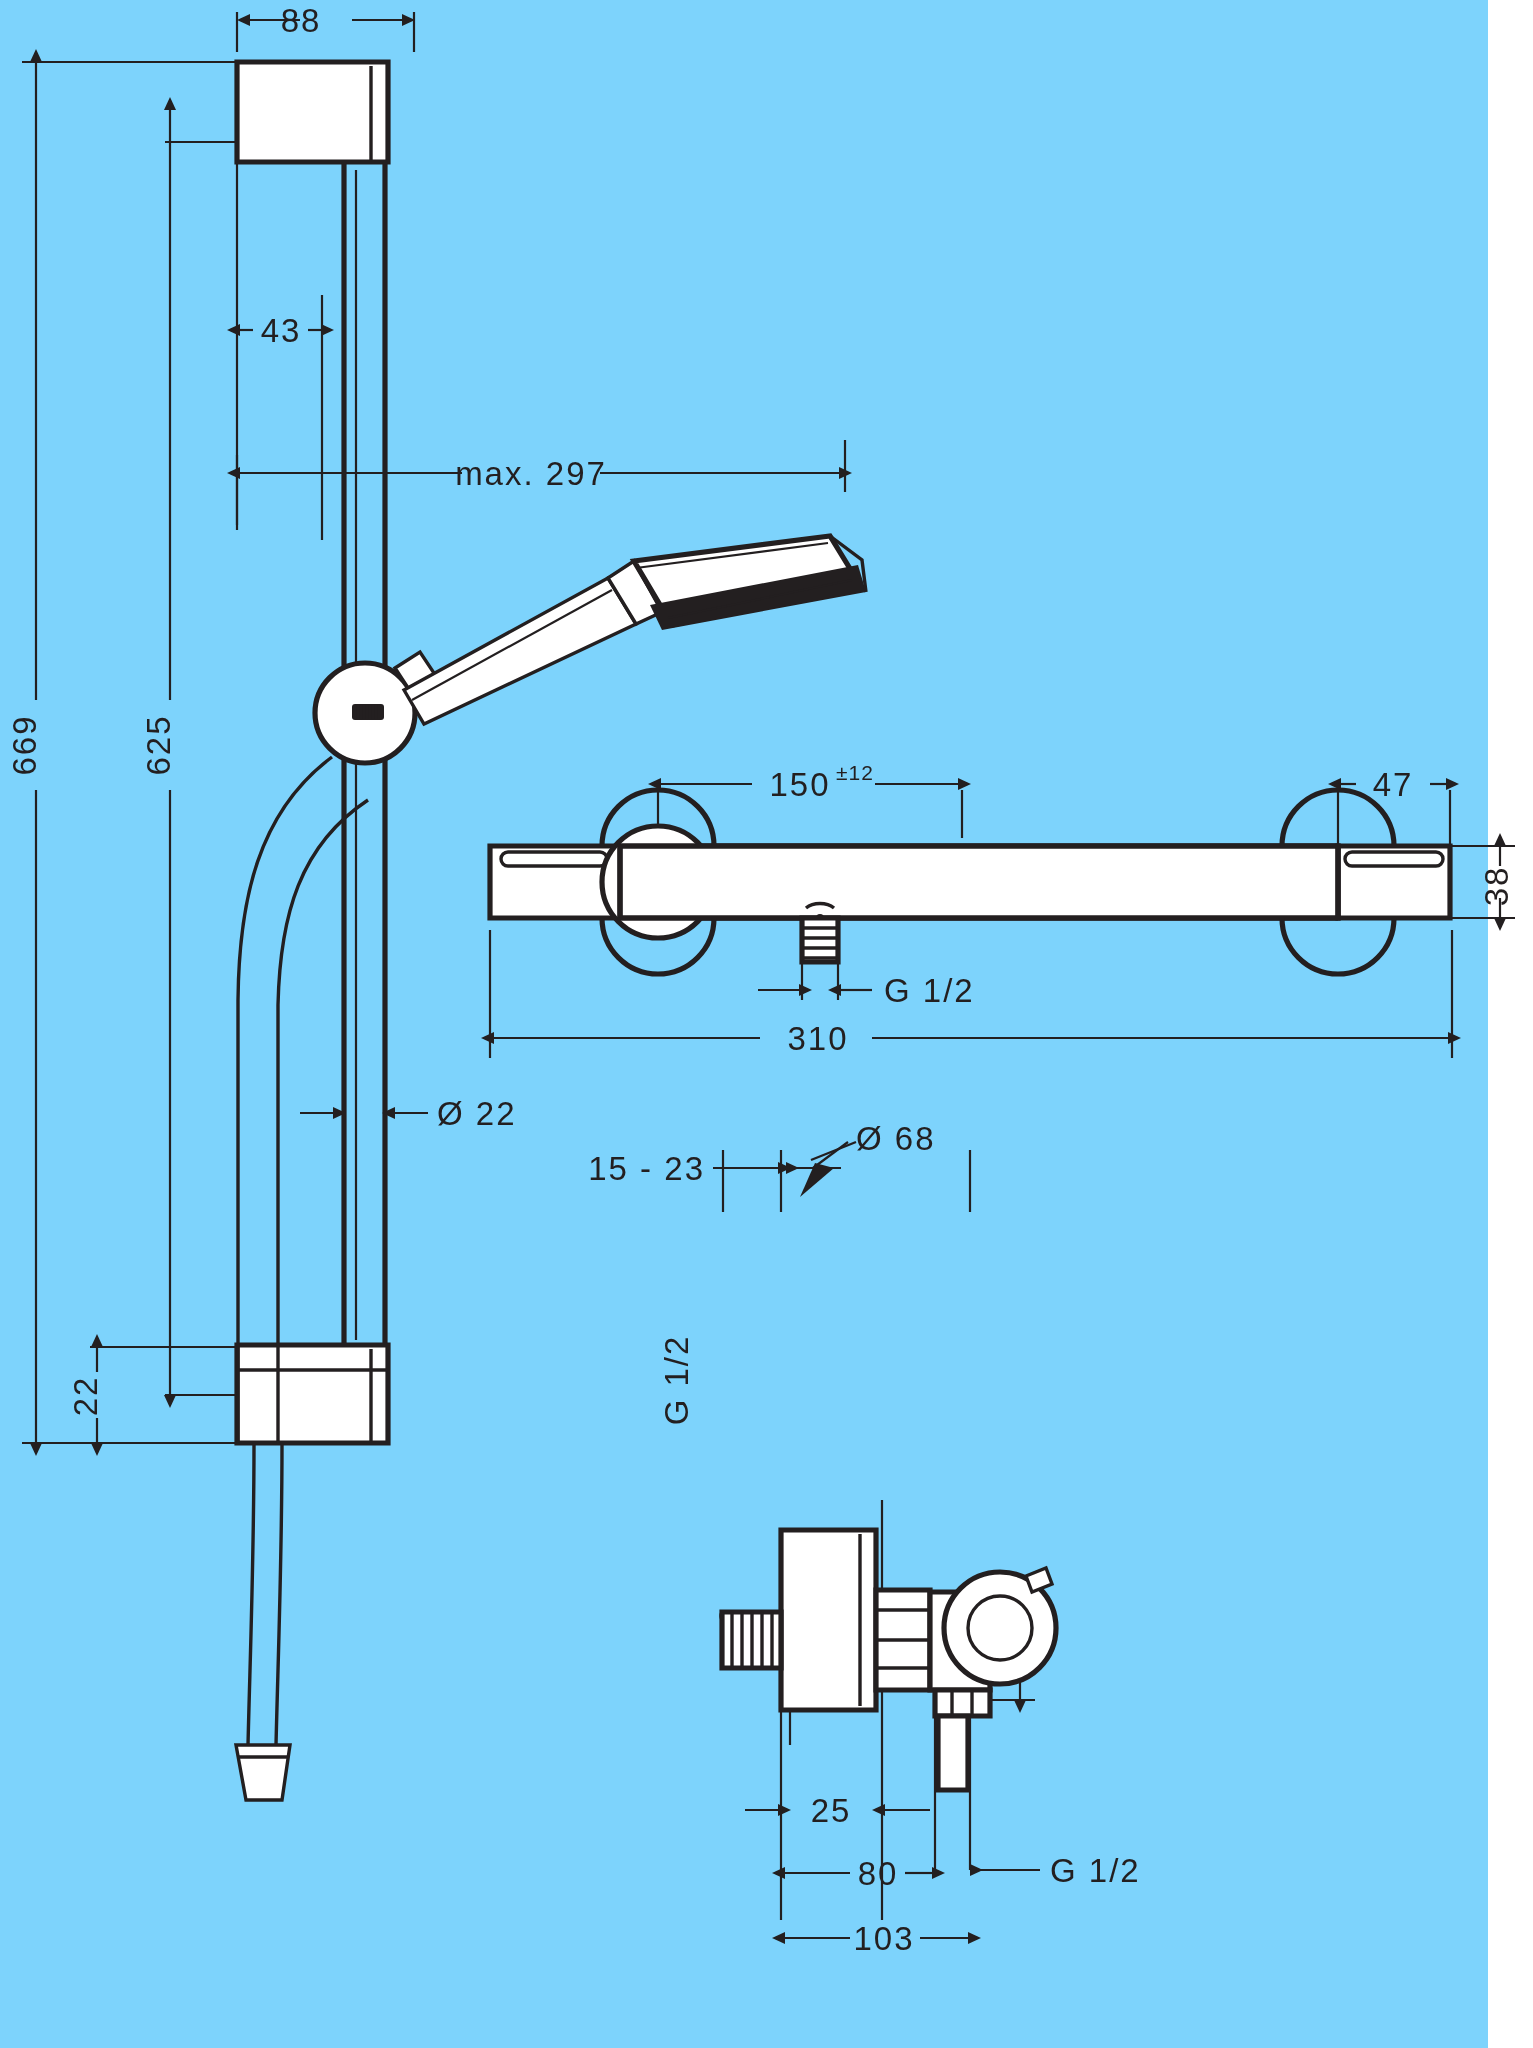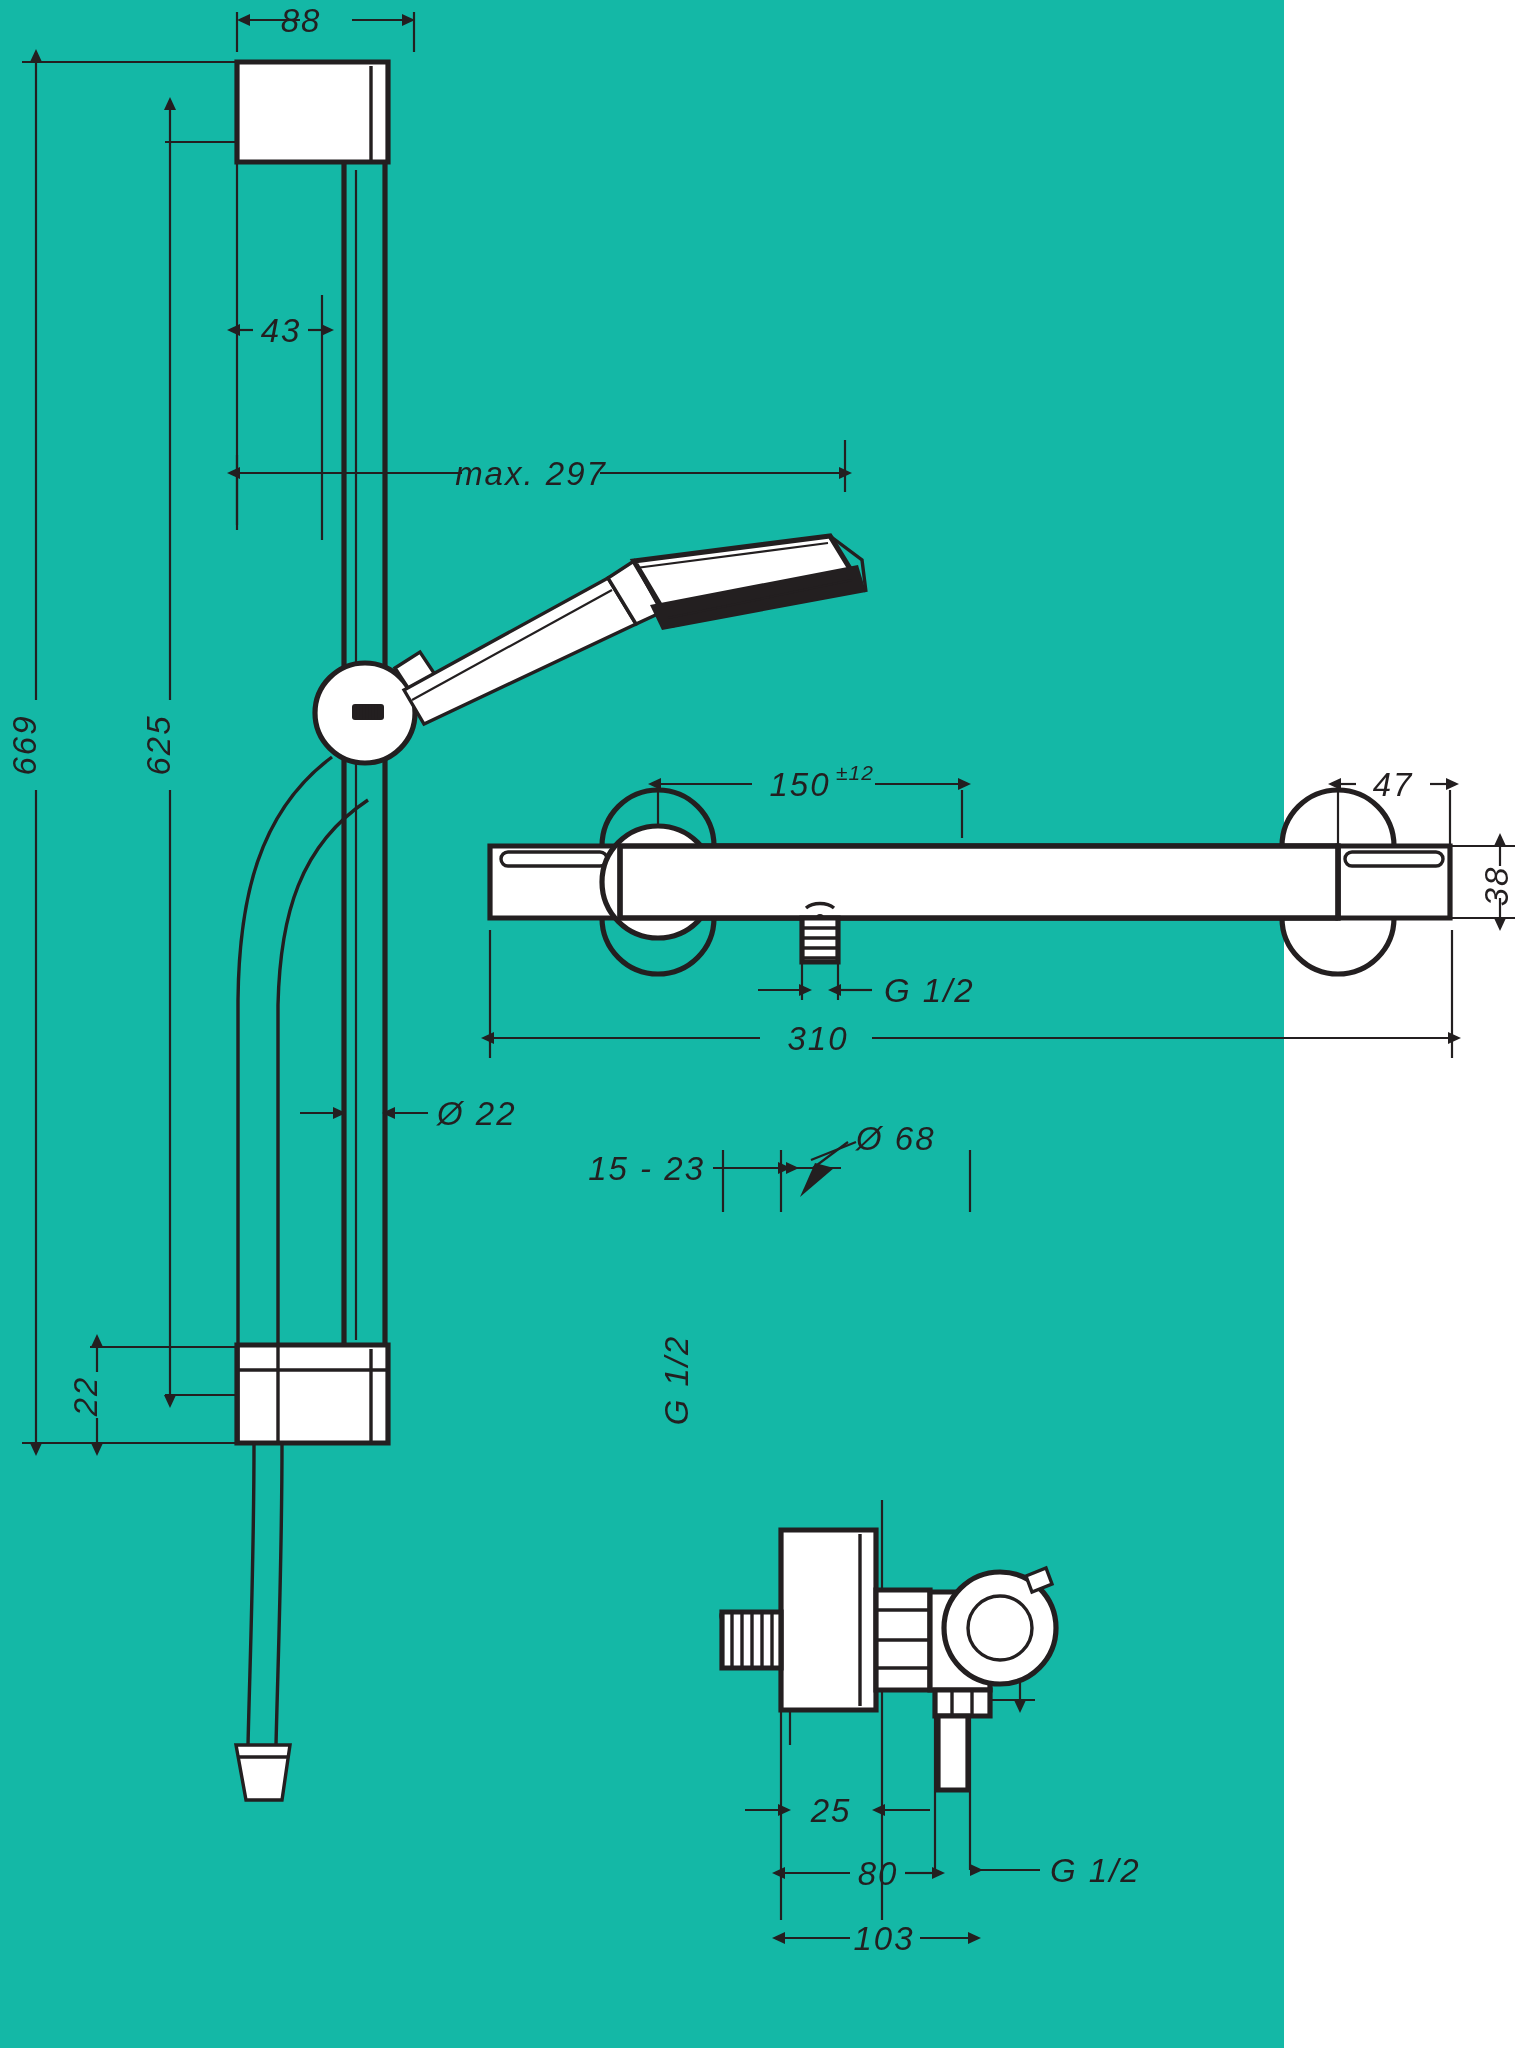--- a/index.html
+++ b/index.html
@@ -1,18 +1,18 @@
 <!DOCTYPE html>
 <html><head>
 <meta charset="utf-8">
 <title>Technical Drawing</title>
 <style>
   html,body{margin:0;padding:0;background:#ffffff;}
   body{width:1533px;height:2048px;font-family:"Liberation Sans",sans-serif;color:#231f20;overflow:hidden;}
-  #stage{position:relative;width:1284px;height:2048px;background:#14b8a6;font-style:italic;}
+  #stage{position:relative;width:1488px;height:2048px;background:#7dd3fc;}
   svg#drawing{position:absolute;left:0;top:0;width:1533px;height:2048px;display:block;}
   .dimtxt{font-family:"Liberation Sans",sans-serif;fill:#231f20;font-size:33px;letter-spacing:2px;}
   .dimtxt-sm{font-family:"Liberation Sans",sans-serif;fill:#231f20;font-size:21px;letter-spacing:1px;}
   .ln{stroke:#231f20;fill:none;}
   .thin{stroke-width:2.2;}
   .med{stroke-width:3.4;}
   .thick{stroke-width:5.2;}
   .fillk{fill:#231f20;stroke:none;}
   .nofill{fill:none;}
   .whitefill{fill:#ffffff;}

